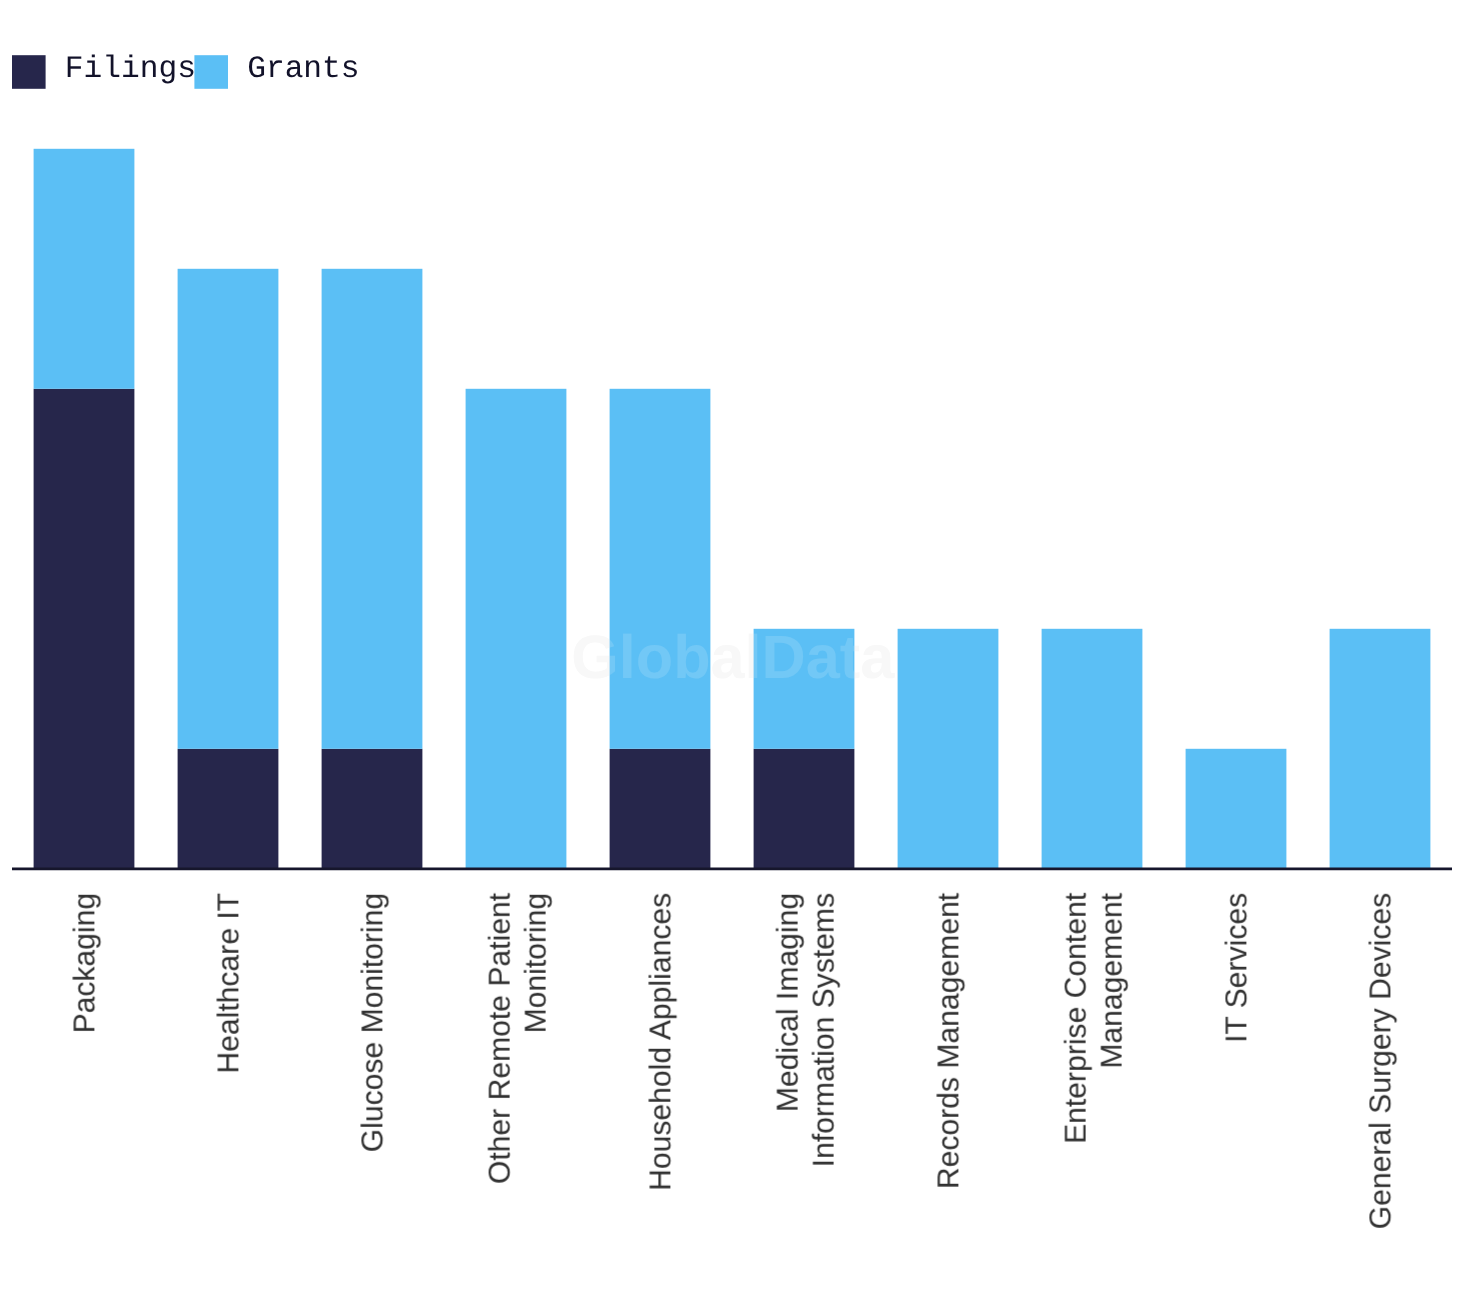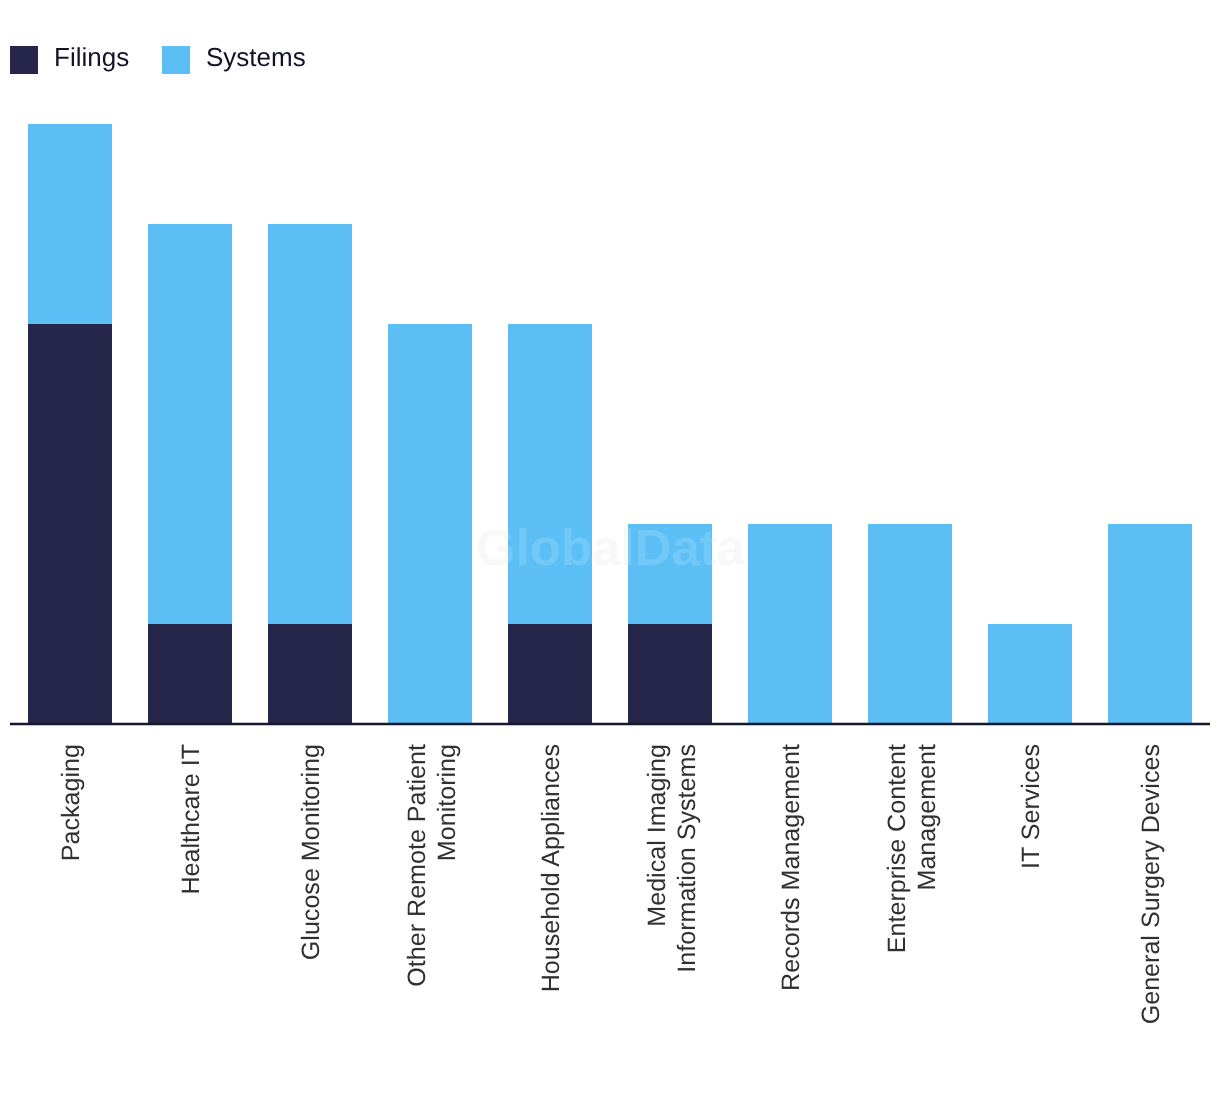--- a/index.html
+++ b/index.html
@@ -11,21 +11,21 @@
     -webkit-font-smoothing: antialiased;
     text-rendering: geometricPrecision;
   }
   #chart { position: relative; width: 1220px; height: 1094px; overflow: hidden; background:#fff;
            transform: translateZ(0); }
 
   
   .legend { position: absolute; left: 0; top: 0; height: 120px; width: 100%; }
   .legend-item { position: absolute; top: 46px; }
   .legend-swatch { position:absolute; left:0; top:0; width: 28px; height: 28px; }
-  .legend-label { position:absolute; left: 44px; top: -3.5px; font-size: 26px; line-height: 28px; color: #12122a; white-space: nowrap; transform: translateZ(0); }
+  .legend-label { position:absolute; left: 44px; top: -3.5px; font-size: 26px; line-height: 28px; color: #12122a; white-space: nowrap; transform: translateZ(0); font-family: Liberation Mono, monospace; }
 
   
   .plot { position: absolute; left: 0; top: 0; width: 1220px; height: 1094px; z-index: 2; }
   .axis-svg { position: absolute; left: 0; top: 0; width: 1220px; height: 1094px; z-index: 4; pointer-events:none; }
   .bar-seg { position: absolute; }
 
   
   .xlabel {
     position: absolute;
     top: 744px;
@@ -63,21 +63,21 @@
 
   <div class="watermark watermark-under">GlobalData</div>
 
   <div class="legend">
       <div class="legend-item" style="left: 10px;">
         <div class="legend-swatch" style="background: rgb(38, 38, 75);"></div>
         <div class="legend-label">Filings</div>
       </div>
       <div class="legend-item" style="left: 162px;">
         <div class="legend-swatch" style="background: rgb(91, 191, 245);"></div>
-        <div class="legend-label">Systems</div>
+        <div class="legend-label">Grants</div>
       </div>
     </div>
 
   <div class="plot">
     <div class="bars">
         <div class="bar-col">
           <div class="bar-seg" style="left: 28px; width: 84px; height: 400px; top: 323.5px; background: rgb(38, 38, 75);"></div>
           <div class="bar-seg" style="left: 28px; width: 84px; height: 200px; top: 123.5px; background: rgb(91, 191, 245);"></div>
         </div>
         <div class="bar-col">

